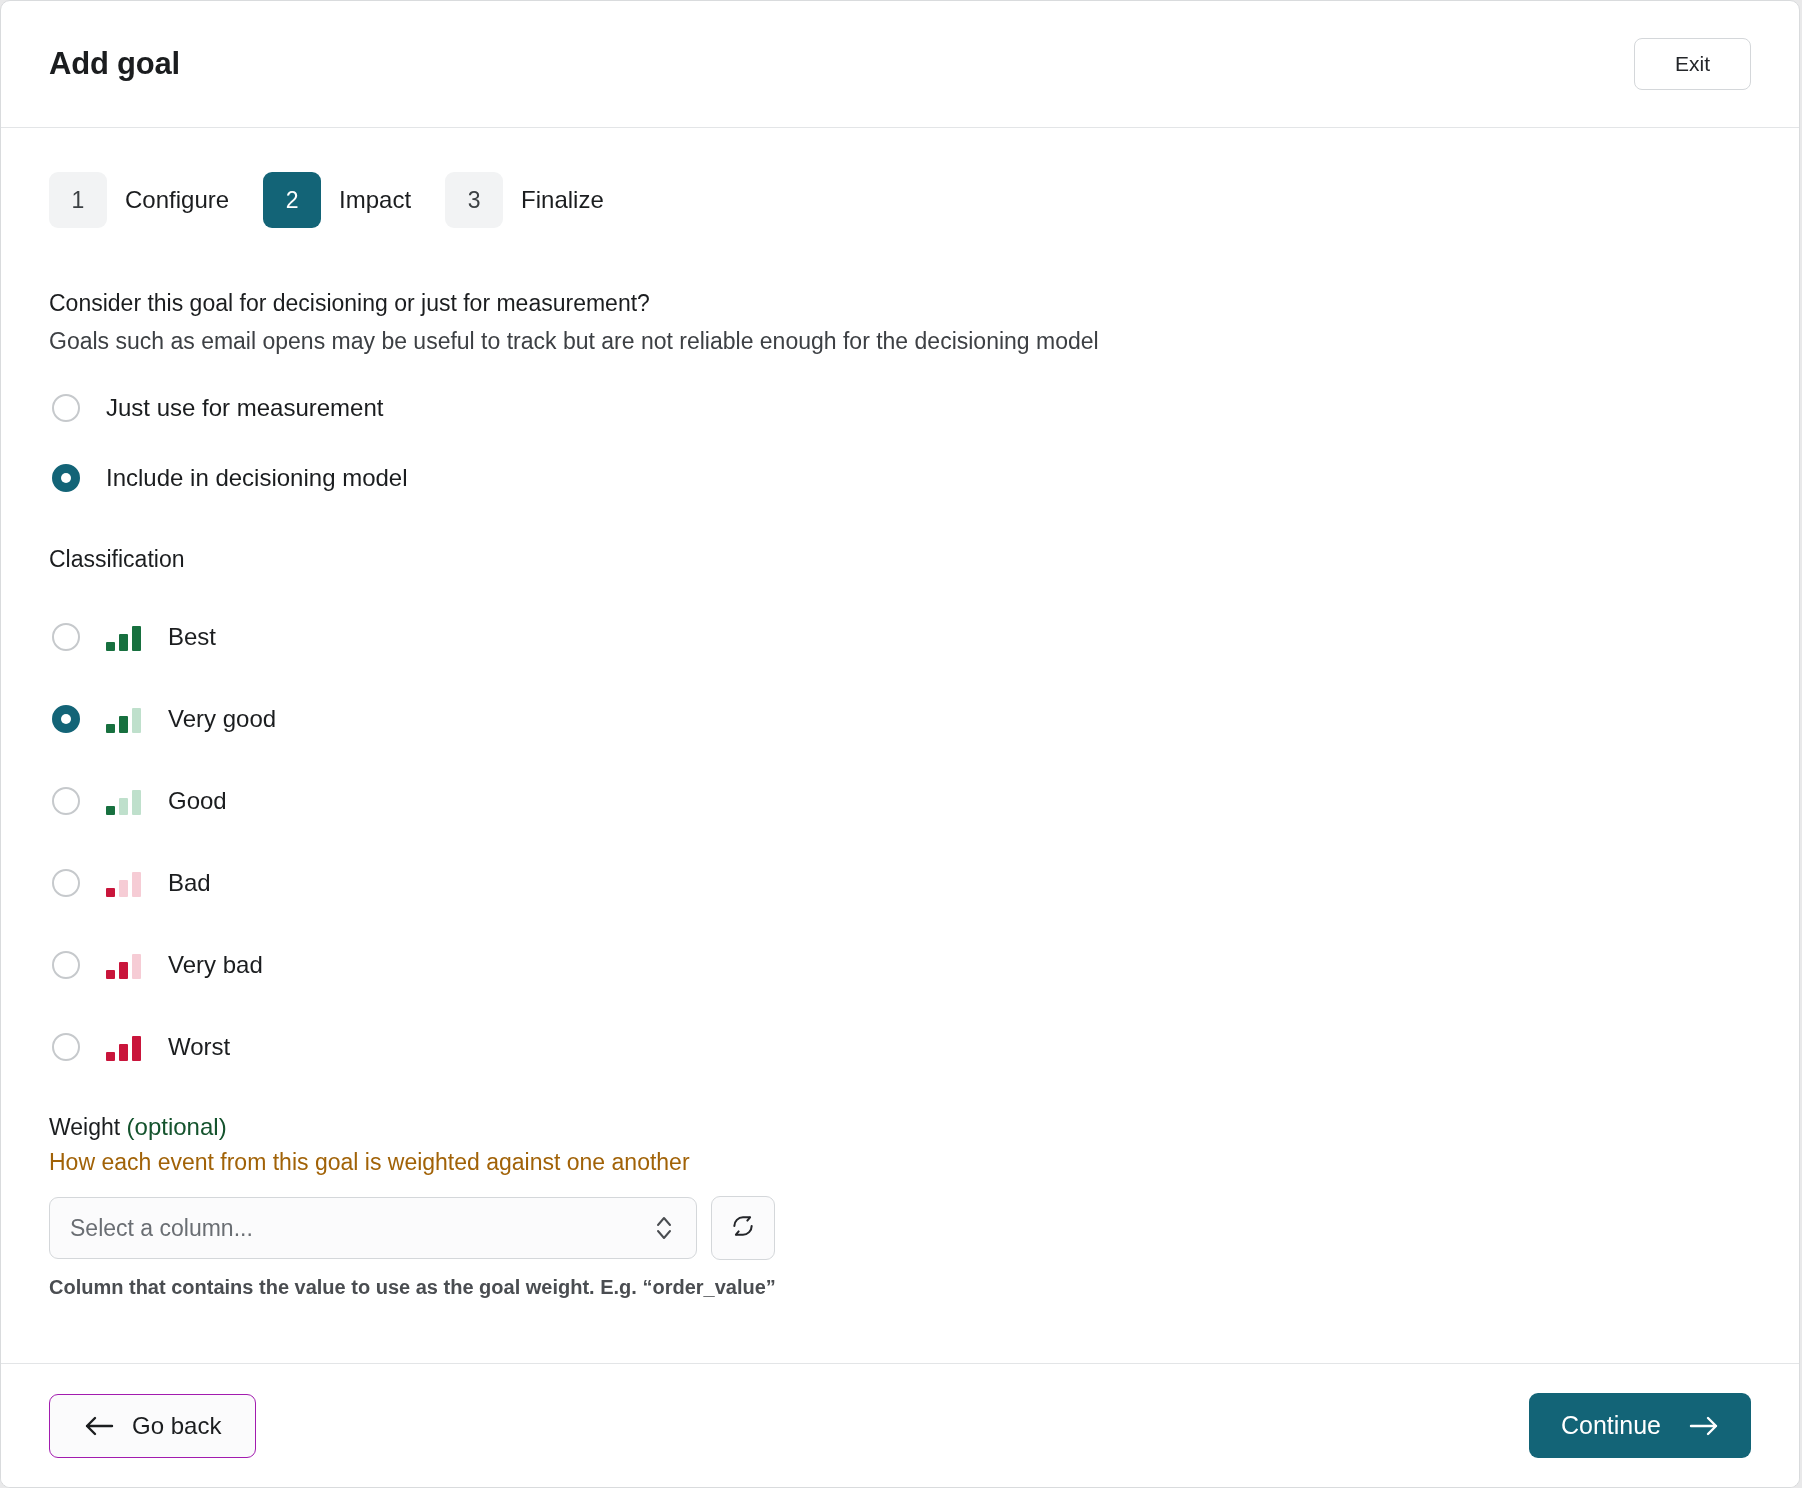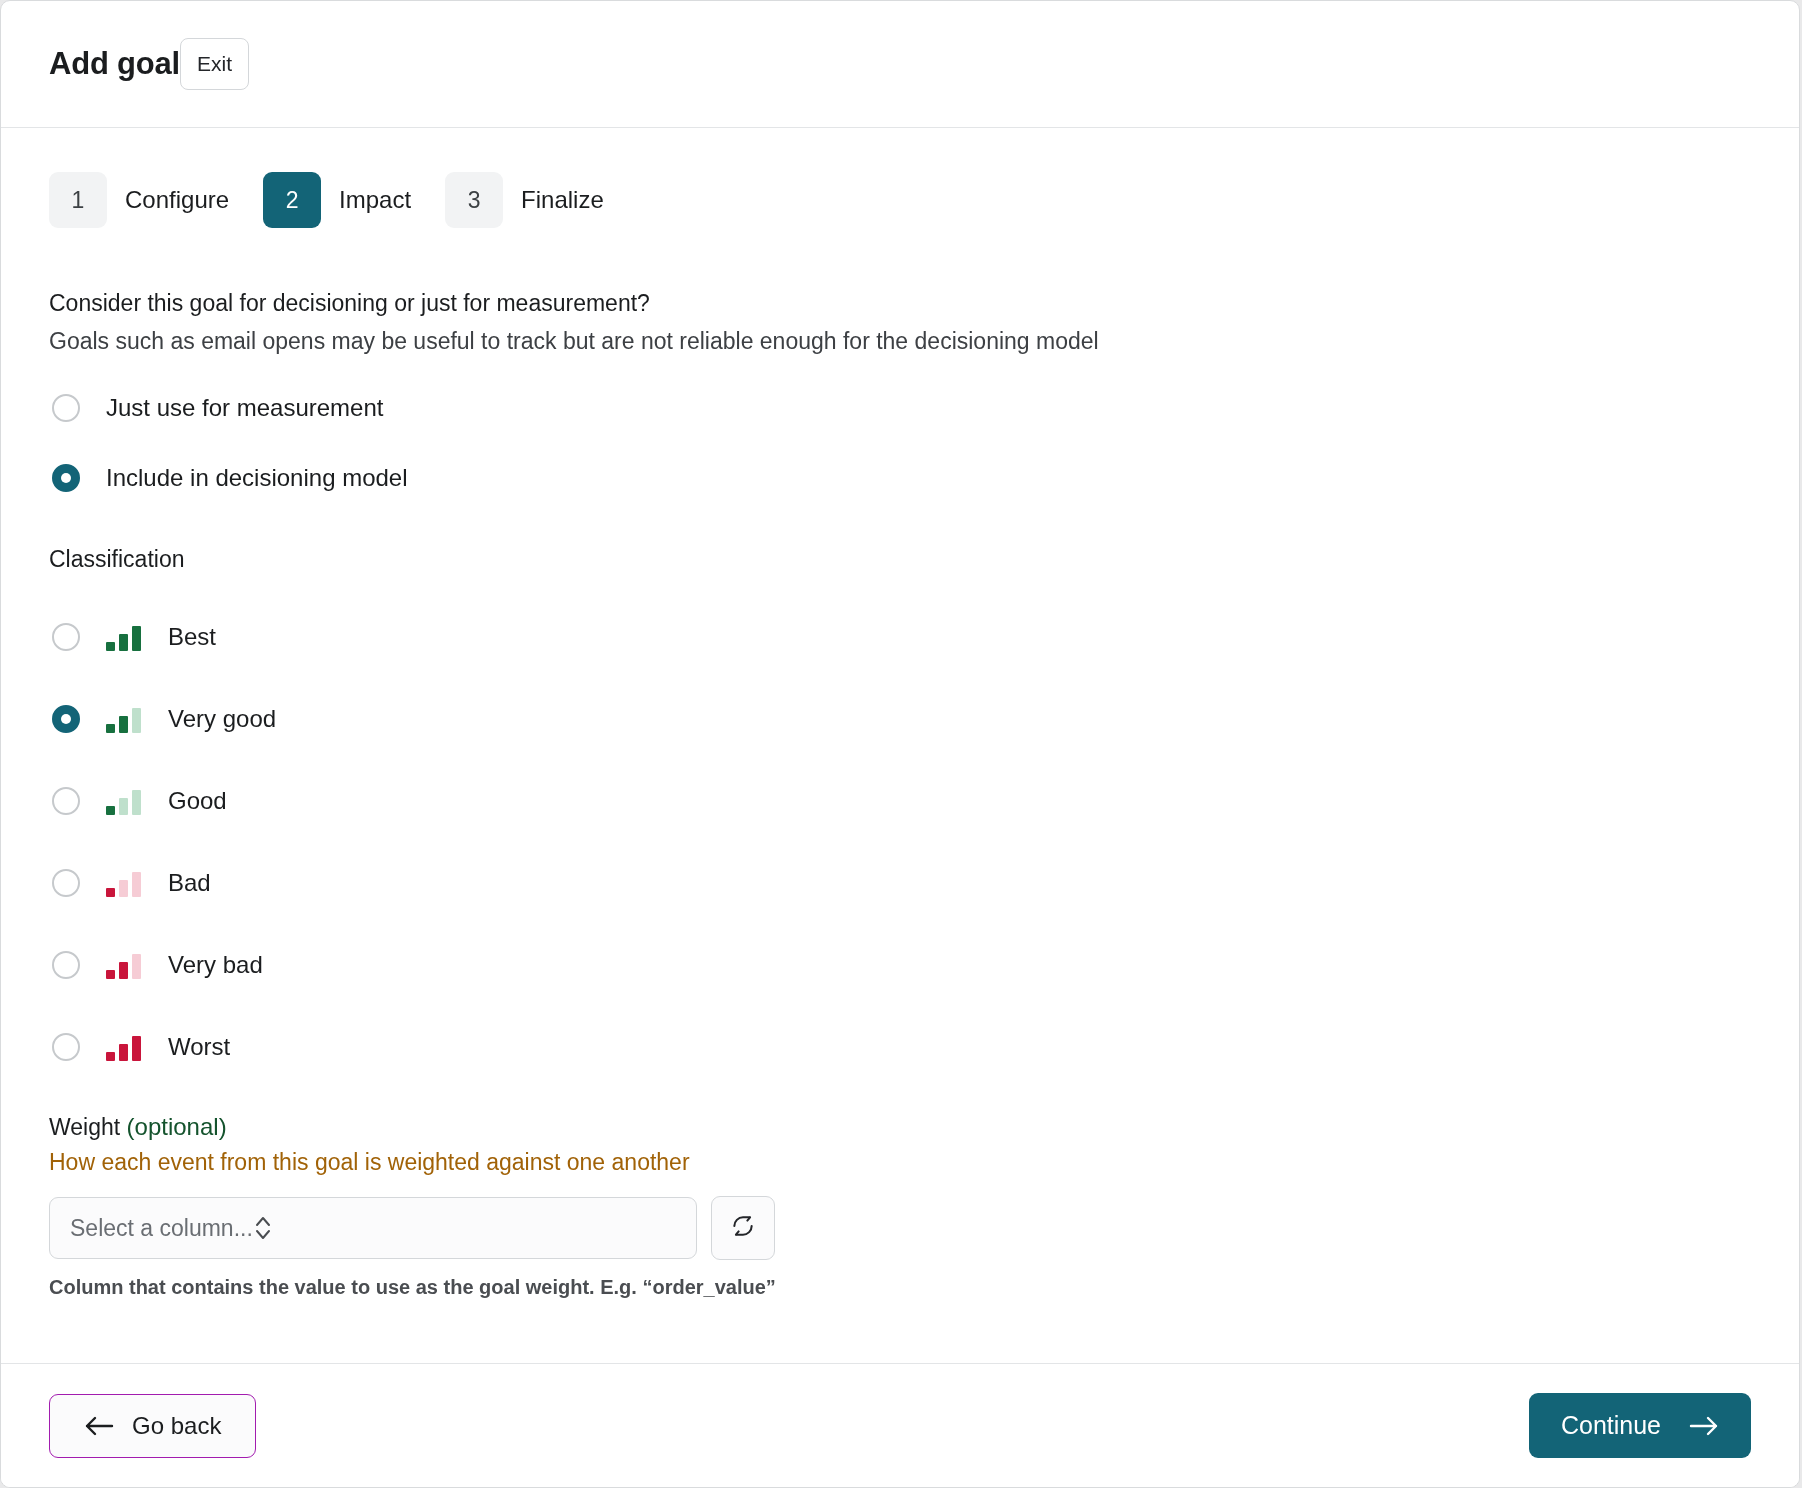--- a/index.html
+++ b/index.html
@@ -31,36 +31,37 @@
     overflow: hidden;
   }
 
   
   .modal-header {
     height: 127px;
     flex: 0 0 127px;
     border-bottom: 1px solid #e3e5e7;
     display: flex;
     align-items: center;
+    justify-content: space-between;
     padding: 0 48px 0 48px;
     box-sizing: border-box;
   }
   .modal-title {
     font-size: 31px;
     font-weight: bold;
     color: #1b1d1f;
     letter-spacing: -0.2px;
   }
   .exit-button {
     border: 1px solid #d4d7da;
     background: #ffffff;
     border-radius: 8px;
     font-size: 21px;
     color: #24262a;
-    padding: 13px 16px;
+    padding: 13px 40px;
     cursor: pointer;
     font-family: "Liberation Sans", sans-serif;
   }
 
   
   .modal-body {
     flex: 1 1 auto;
     padding: 44px 48px 0 48px;
     box-sizing: border-box;
     overflow: hidden;
@@ -201,20 +202,21 @@
     gap: 14px;
   }
   .select-box {
     width: 648px;
     height: 62px;
     border: 1px solid #d4d7da;
     border-radius: 9px;
     background: #fbfbfc;
     display: flex;
     align-items: center;
+    justify-content: space-between;
     padding: 0 22px 0 20px;
     box-sizing: border-box;
     cursor: pointer;
   }
   .select-placeholder {
     font-size: 23px;
     color: #6a6e73;
   }
   .refresh-btn {
     width: 62px;

